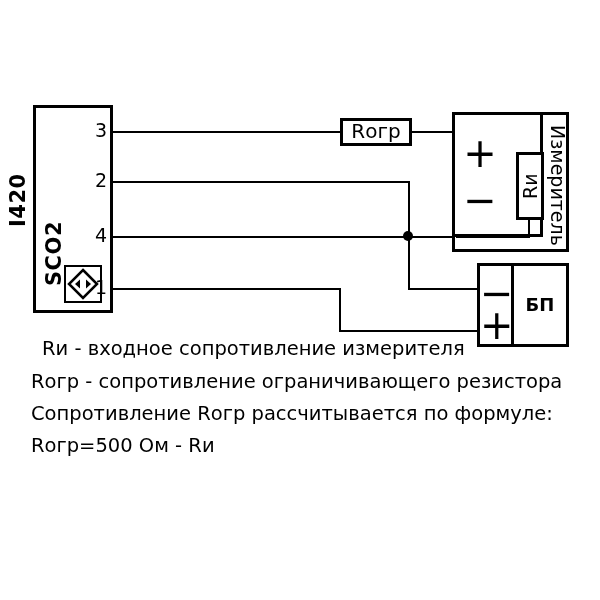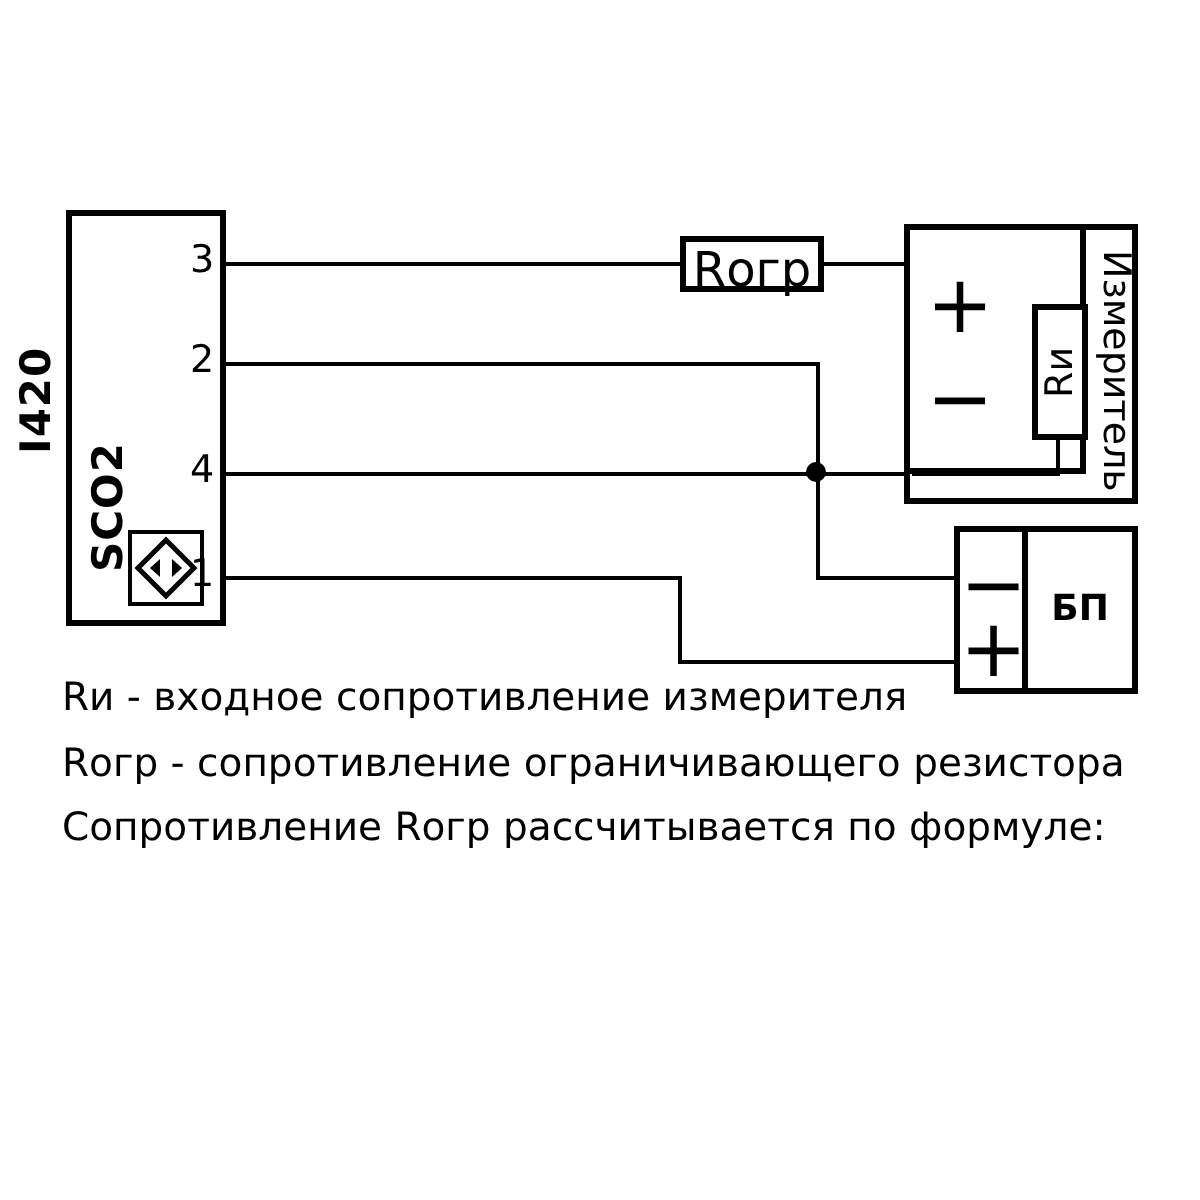--- a/index.html
+++ b/index.html
@@ -69,23 +69,23 @@
     box-sizing: border-box;
     background: #fff;
   }
 
   
   .res-box {
     border: 3px solid #000;
     background: #fff;
     box-sizing: border-box;
     display: flex;
-    align-items: flex-start;
+    align-items: flex-end;
     justify-content: center;
-    font-size: 24px;
+    font-size: 20px;
   }
 
   
   .meter-outer {
     border: 3px solid #000;
     box-sizing: border-box;
     background: #fff;
   }
   .meter-inner {
     border: 3px solid #000;
@@ -203,17 +203,18 @@
   <div class="abs wire-v" style="left:528px; top:219px; height:18px;"></div>
   <div class="abs wire-h" style="left:456px; top:236px; width:74px;"></div>
 
   <div class="abs bp-outer" style="left:477px; top:263px; width:92px; height:84px;">
     <div class="abs bp-term" style="left:0px; top:0px; width:34px; height:78px;"></div>
     <div class="abs sign-minus" style="left:0px; top:7px; width:31px;">−</div>
     <div class="abs sign-plus" style="left:0px; top:39px; width:31px;">+</div>
     <div class="abs bp-label" style="left:34px; top:28px; width:52px;">БП</div>
   </div>
 
-  <div class="abs caption" style="left:31px; top:339px;">Rи - входное сопротивление измерителя</div>
+  <div class="abs caption" style="left:42px; top:339px;">Rи - входное сопротивление измерителя</div>
   <div class="abs caption" style="left:31px; top:404px;">Сопротивление  Rогр рассчитывается по формуле:</div>
   <div class="abs caption" style="left:31px; top:372px;">Rогр - сопротивление ограничивающего резистора</div>
+  <div class="abs caption" style="left:31px; top:436px;">Rогр=500 Ом - Rи</div>
 
 </div>
 
 </body></html>

